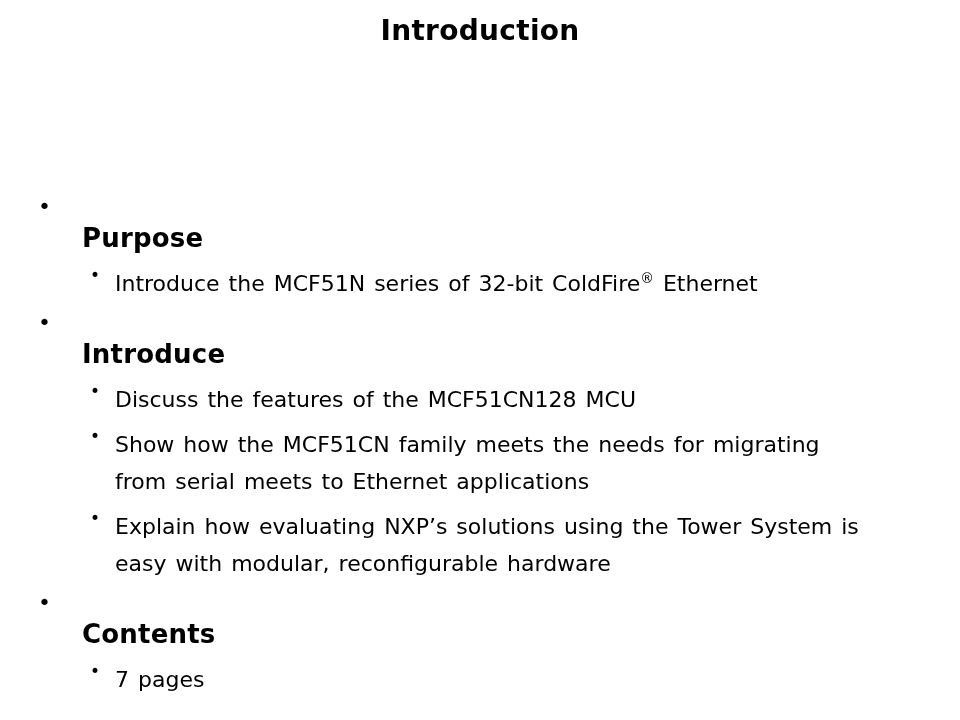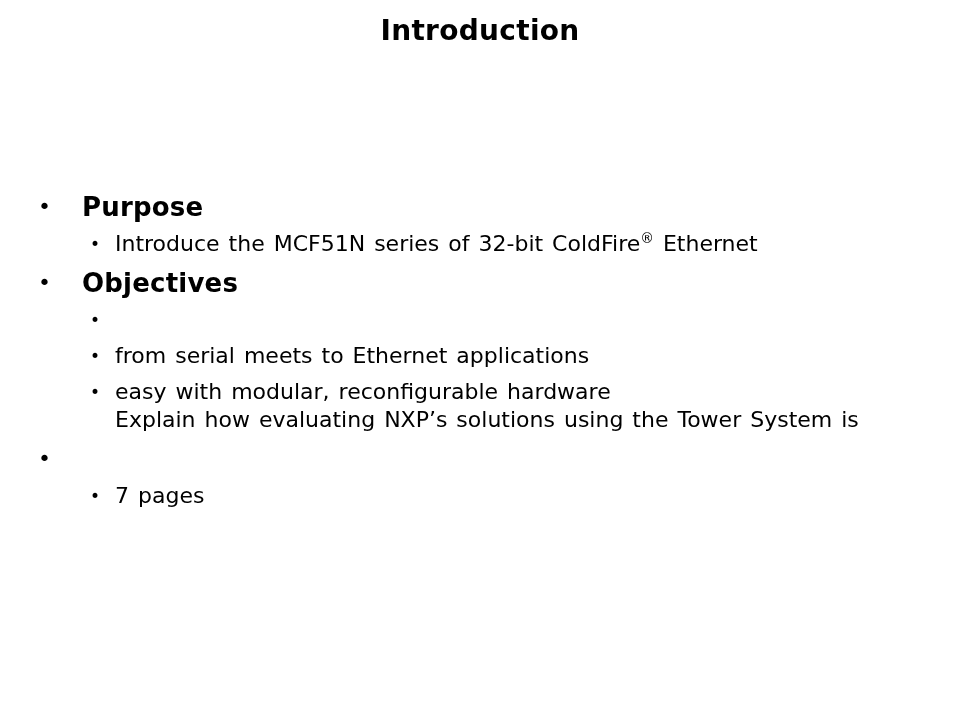--- a/index.html
+++ b/index.html
@@ -43,33 +43,34 @@
     flex: 0 0 44px;
     margin-left: 38px;
     font-size: 22px;
     line-height: 34px;
   }
   .h {
     font-size: 26px;
     font-weight: bold;
     line-height: 34px;
     letter-spacing: 0.2px;
+    margin-top: 31px;
   }
   .b2 {
     flex: 0 0 25px;
     margin-left: 90px;
     font-size: 17px;
     line-height: 28px;
   }
   .itext {
     font-size: 22px;
     line-height: 28px;
     word-spacing: 2px;
   }
-  .line { display: block; }
+  .line { display: block; margin-top: 9px; }
   sup {
     font-size: 0.62em;
     line-height: 0;
     vertical-align: super;
   }
 </style>
 </head>
 <body>
 
 <div class="slide">
@@ -84,41 +85,46 @@
     </div>
     <div class="row irow">
       <span class="b2">•</span>
       <span class="itext">
         <span class="line"><span>Introduce the MCF51N series of 32-bit ColdFire</span><sup>®</sup><span> Ethernet</span></span>
       </span>
     </div>
 
     <div class="row hrow">
       <span class="b1">•</span>
-      <span class="h">Objectives</span>
-    </div>
-    <div class="row irow">
-      <span class="b2">•</span>
+      <span class="h">Introduce</span>
     </div>
     <div class="row irow">
       <span class="b2">•</span>
       <span class="itext">
+        <span class="line">Discuss the features of the MCF51CN128 MCU</span>
+      </span>
+    </div>
+    <div class="row irow">
+      <span class="b2">•</span>
+      <span class="itext">
+        <span class="line">Show how the MCF51CN family meets the needs for migrating</span>
         <span class="line">from serial meets to Ethernet applications</span>
       </span>
     </div>
     <div class="row irow">
       <span class="b2">•</span>
       <span class="itext">
+        <span class="line">Explain how evaluating NXP’s solutions using the Tower System is</span>
         <span class="line">easy with modular, reconfigurable hardware</span>
-        <span class="line">Explain how evaluating NXP’s solutions using the Tower System is</span>
       </span>
     </div>
 
     <div class="row hrow">
       <span class="b1">•</span>
+      <span class="h">Contents</span>
     </div>
     <div class="row irow">
       <span class="b2">•</span>
       <span class="itext">
         <span class="line">7 pages</span>
       </span>
     </div>
 
   </div>
 </div>

